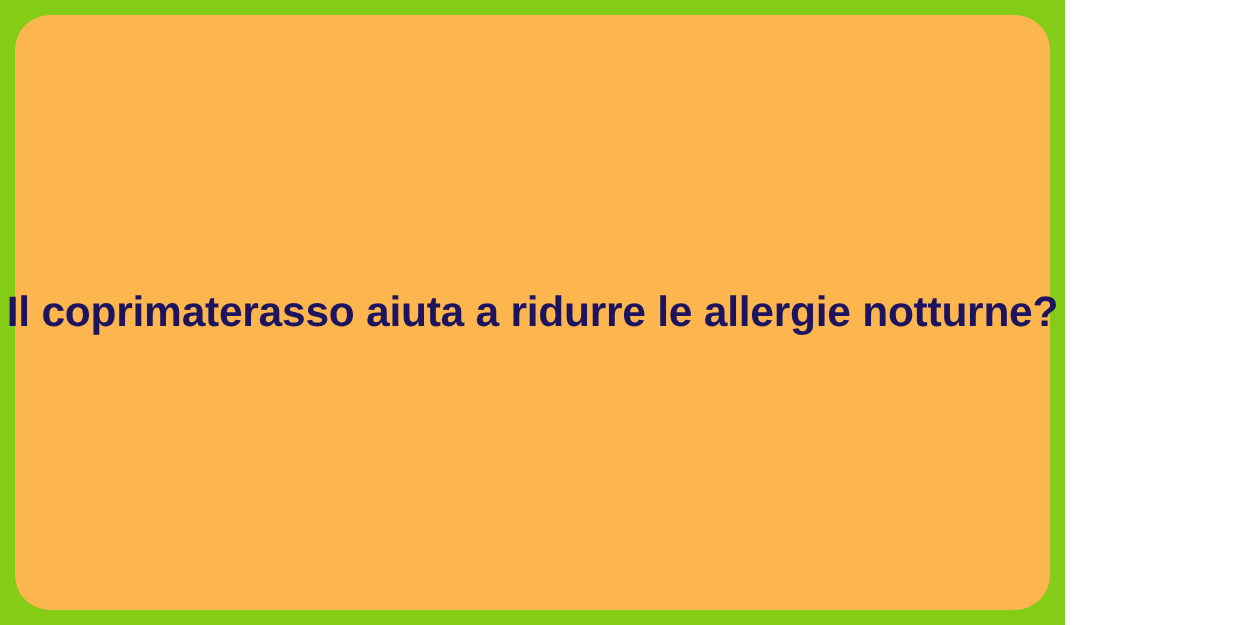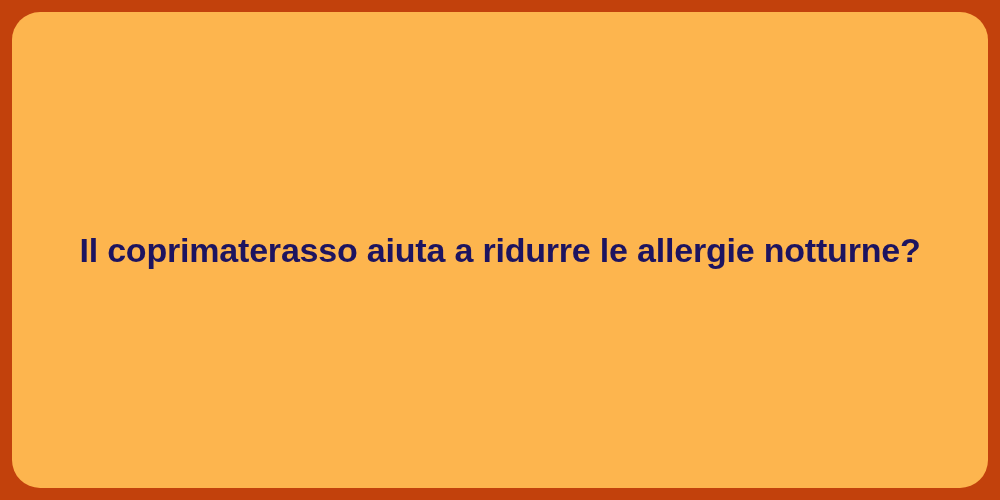--- a/index.html
+++ b/index.html
@@ -11,23 +11,23 @@
     width: 1000px;
     height: 500px;
     overflow: hidden;
     font-family: "Liberation Sans", sans-serif;
   }
 
   
   .frame {
     position: relative;
     box-sizing: border-box;
-    width: 1000px;
+    width: 852px;
     height: 500px;
-    background: #c2410c;
+    background: #84cc16;
     padding: 12px;
   }
 
   
   .card {
     box-sizing: border-box;
     width: 100%;
     height: 100%;
     background: #fdb54e;
     border-radius: 28px;

